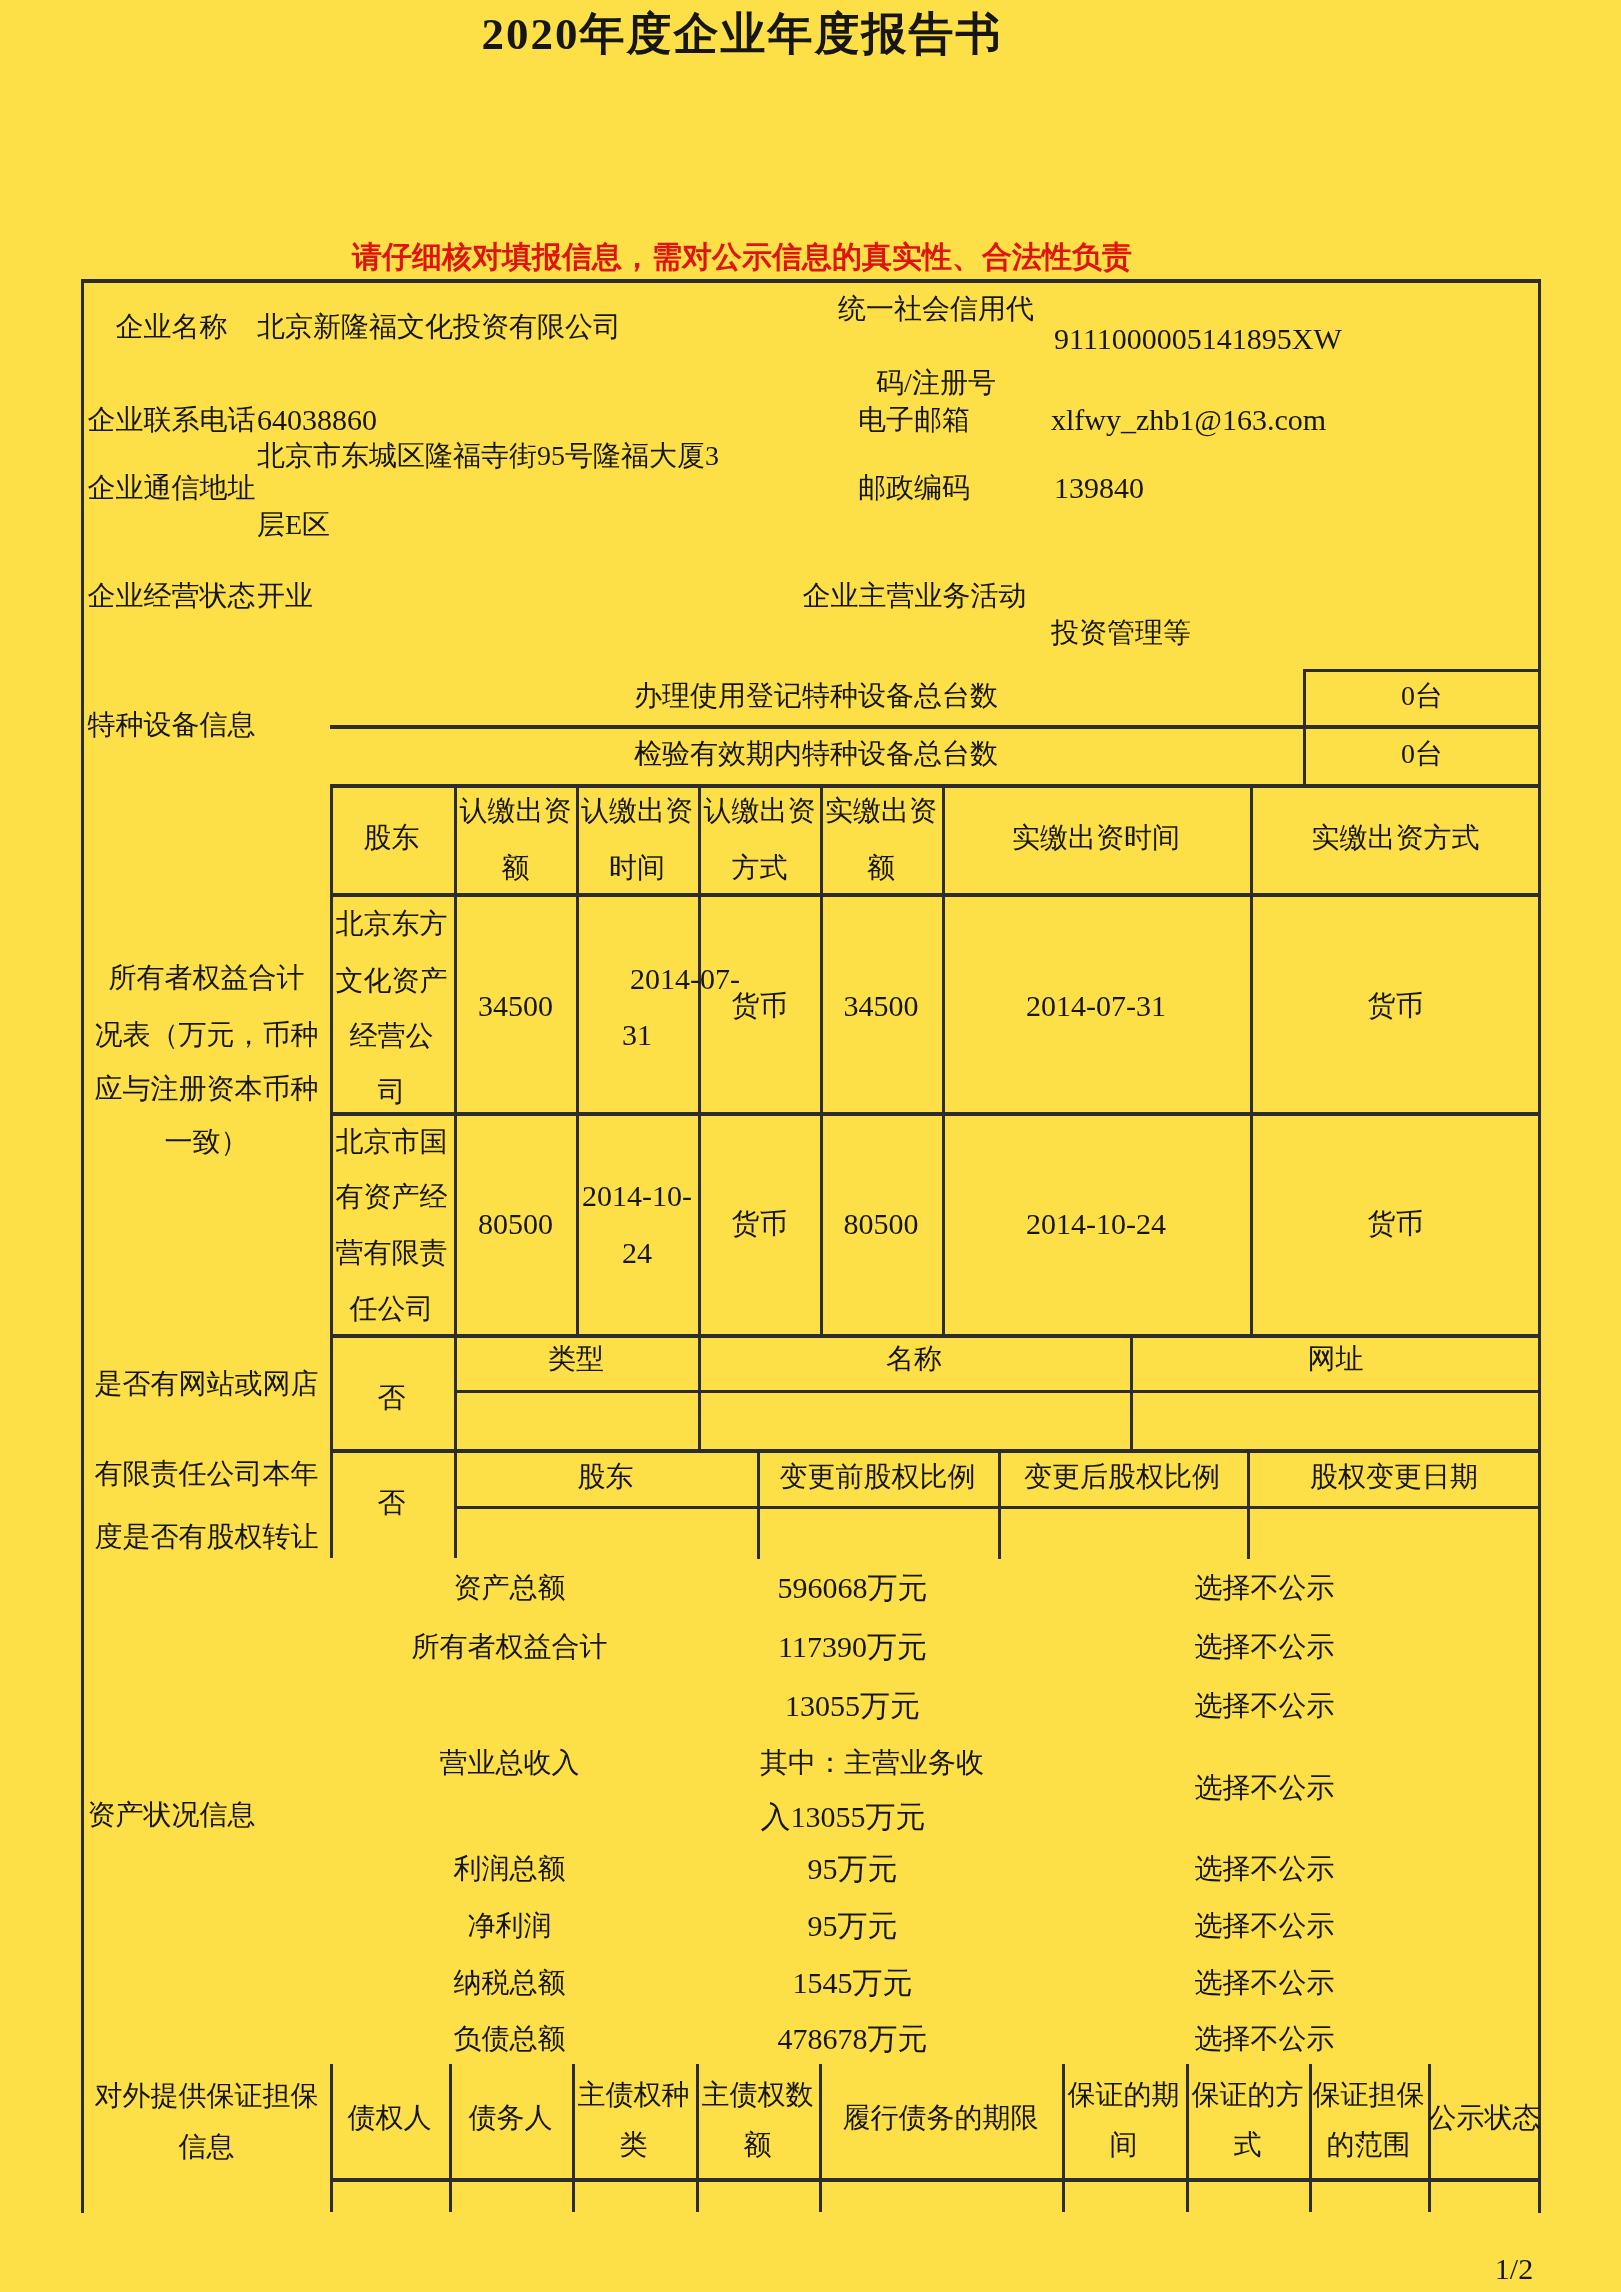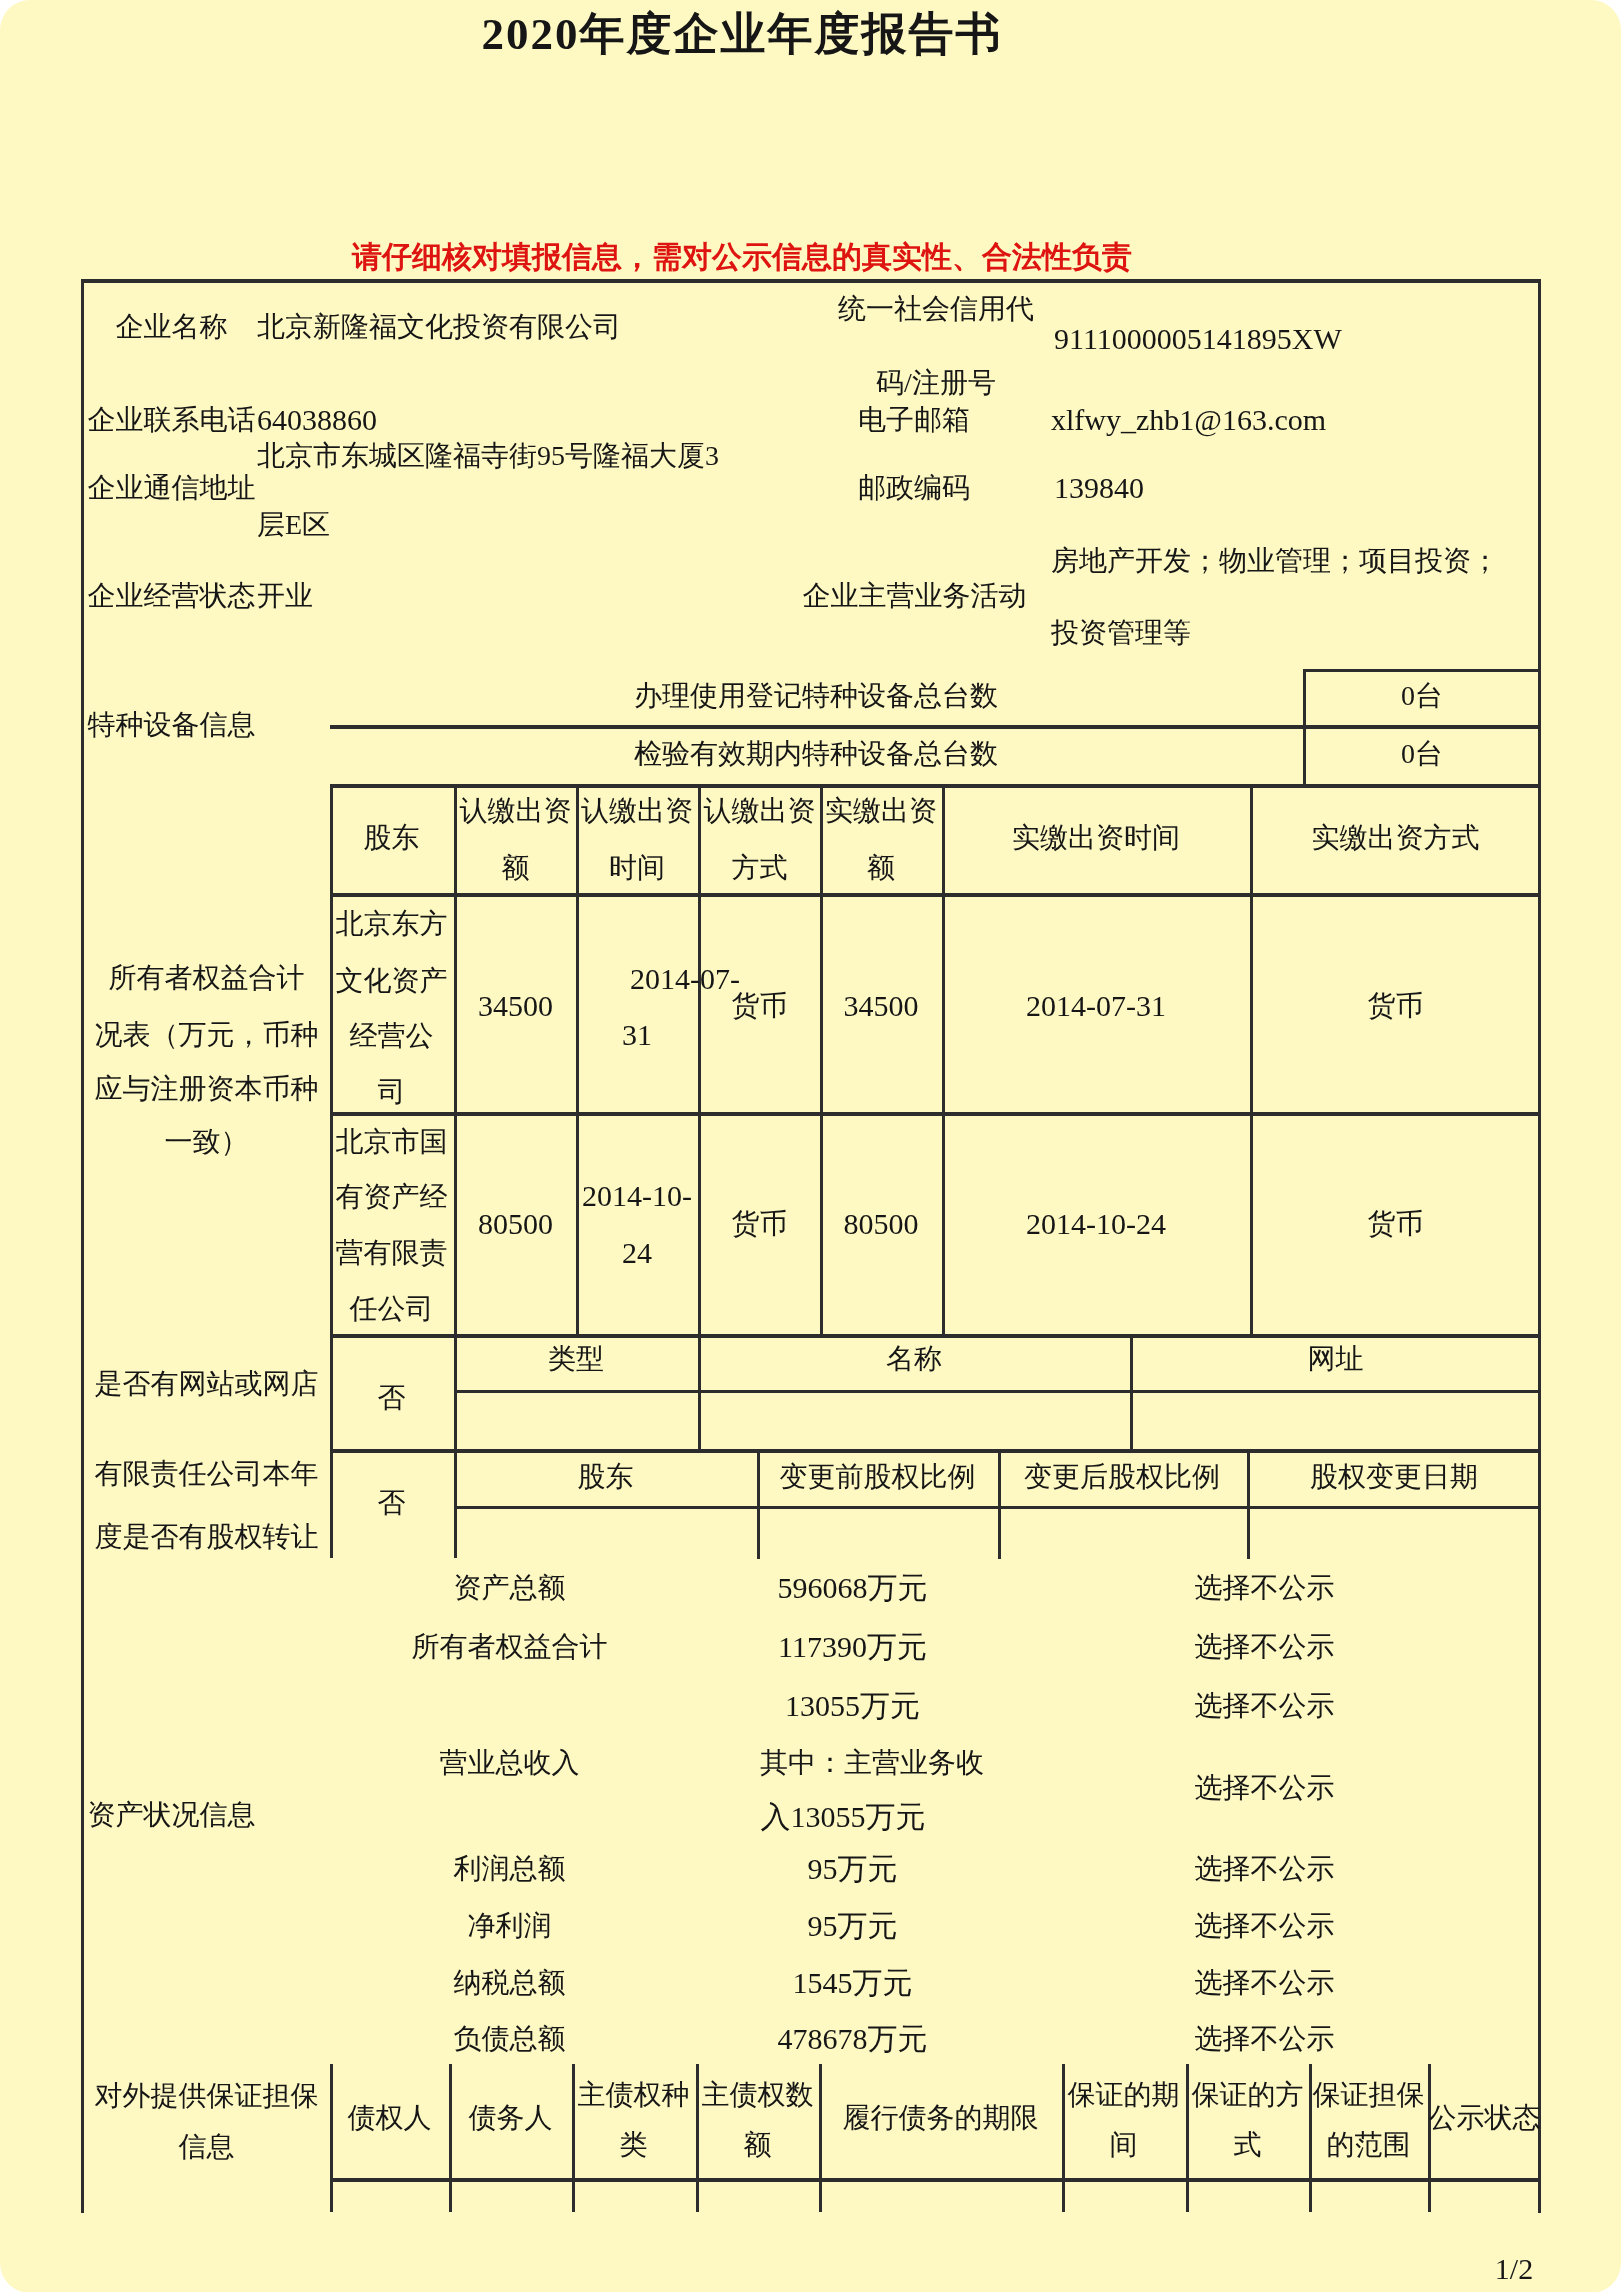--- a/index.html
+++ b/index.html
@@ -1,17 +1,17 @@
 <!DOCTYPE html>
 <html><head>
 <meta charset="utf-8">
 <style>
   html,body{margin:0;padding:0;background:#ffffff;}
-  .page{position:relative;width:1621px;height:2293px;background:#fef9c3;
-        font-family:"Liberation Serif", serif;color:#161616;overflow:hidden;border-radius:30px;}
+  .page{position:relative;width:1621px;height:2293px;background:#fde047;
+        font-family:"Liberation Serif", serif;color:#161616;overflow:hidden;}
   .cell{position:absolute;display:flex;align-items:center;justify-content:center;
         white-space:nowrap;font-size:28px;line-height:1;}
   .cell.left{justify-content:flex-start;}
   .title{font-size:45px;font-weight:bold;letter-spacing:2px;}
   .warning{font-size:30px;font-weight:bold;color:#de1410;}
   .serifnum{font-size:30px;}
   .pagenum{font-size:30px;}
   .hline,.vline{position:absolute;background:#2d2d2d;}
 </style>
 </head>
@@ -71,21 +71,20 @@
 
   <div class="cell" style="left:59px;top:468px;width:225px;height:39px;">企业通信地址</div>
   <div class="cell left" style="left:257px;top:436px;width:608px;height:39px;">北京市东城区隆福寺街95号隆福大厦3</div>
   <div class="cell left" style="left:257px;top:505px;width:608px;height:39px;">层E区</div>
   <div class="cell" style="left:828px;top:468px;width:172px;height:39px;">邮政编码</div>
   <div class="cell left serifnum" style="left:1054px;top:468px;width:196px;height:39px;">139840</div>
 
   <div class="cell" style="left:59px;top:576px;width:225px;height:39px;">企业经营状态</div>
   <div class="cell left" style="left:257px;top:576px;width:196px;height:39px;">开业</div>
   <div class="cell" style="left:804px;top:576px;width:221px;height:39px;">企业主营业务活动</div>
-  <div class="cell left" style="left:1051px;top:541px;width:441px;height:39px;">房地产开发；物业管理；项目投资；</div>
   <div class="cell left" style="left:1051px;top:613px;width:441px;height:39px;">投资管理等</div>
 
   <div class="cell" style="left:59px;top:705px;width:225px;height:39px;">特种设备信息</div>
   <div class="cell" style="left:330px;top:676px;width:972px;height:39px;">办理使用登记特种设备总台数</div>
   <div class="cell" style="left:1303px;top:676px;width:238px;height:39px;">0台</div>
   <div class="cell" style="left:330px;top:734px;width:972px;height:39px;">检验有效期内特种设备总台数</div>
   <div class="cell" style="left:1303px;top:734px;width:238px;height:39px;">0台</div>
 
   <div class="cell" style="left:83px;top:958px;width:247px;height:39px;">所有者权益合计</div>
   <div class="cell" style="left:83px;top:1015px;width:247px;height:39px;">况表（万元，币种</div>

